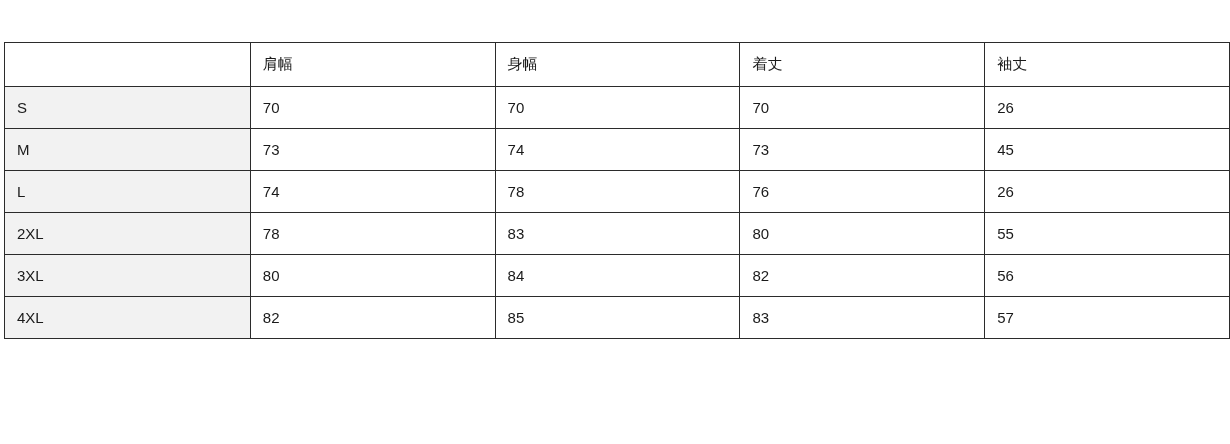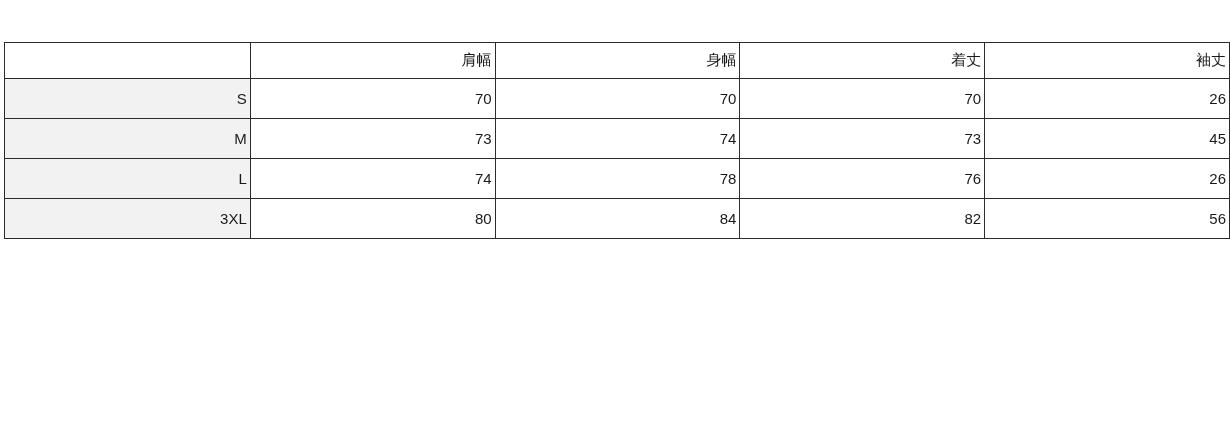--- a/index.html
+++ b/index.html
@@ -51,22 +51,22 @@
     left: 4px;
     top: 42px;
     border-collapse: collapse;
     table-layout: fixed;
     background: #ffffff;
   }
   table.size-table td, table.size-table th {
     border: 1px solid #2b2b2b;
     height: 40px;
     box-sizing: border-box;
-    padding: 3px;
-    text-align: right;
+    padding: 12px;
+    text-align: left;
     vertical-align: middle;
     font-weight: normal;
     font-size: 15px;
     color: #1a1a1a;
     margin-top: 10px;
   }
   table.size-table thead th {
     height: 36px;
     font-size: 15px;
   }
@@ -148,23 +148,37 @@
         <td>45</td>
       </tr>
       <tr>
         <td class="size-cell">L</td>
         <td>74</td>
         <td>78</td>
         <td>76</td>
         <td>26</td>
       </tr>
       <tr>
+        <td class="size-cell">2XL</td>
+        <td>78</td>
+        <td>83</td>
+        <td>80</td>
+        <td>55</td>
+      </tr>
+      <tr>
         <td class="size-cell">3XL</td>
         <td>80</td>
         <td>84</td>
         <td>82</td>
         <td>56</td>
+      </tr>
+      <tr>
+        <td class="size-cell">4XL</td>
+        <td>82</td>
+        <td>85</td>
+        <td>83</td>
+        <td>57</td>
       </tr>
     </tbody>
   </table>
 
 
 </div>
 
 </body></html>

